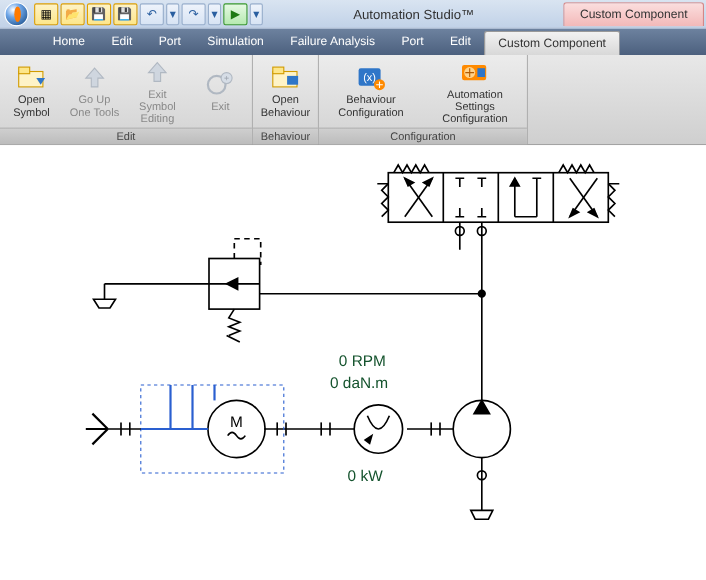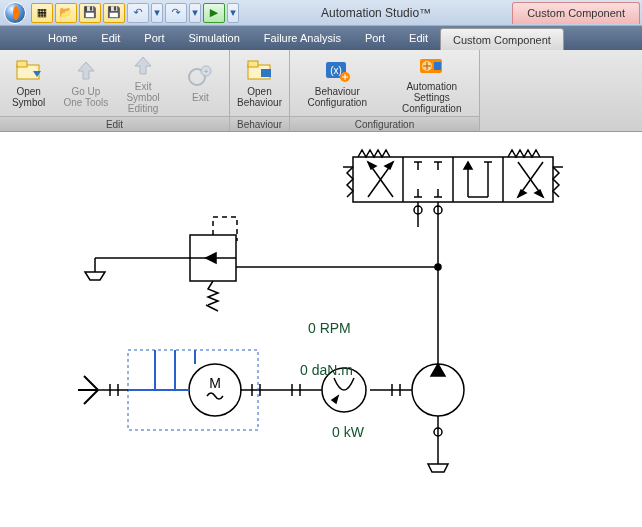--- a/index.html
+++ b/index.html
@@ -346,15 +346,15 @@
 
       <line x1="128" y1="258" x2="98" y2="258"></line>
       <path d="M98 258 l-14 -14 M98 258 l-14 14 M98 258 l-20 0" stroke-width="2"></path>
       <line x1="118" y1="252" x2="118" y2="264"></line>
       <line x1="110" y1="252" x2="110" y2="264"></line>
 
     </g>
   </svg>
 
   <div class="reading" style="left:308px; top:188px;">0 RPM</div>
-  <div class="reading" style="left:300px; top:208px;margin-top:22px;">0 daN.m</div>
-  <div class="reading" style="left:332px; top:292px;">0 kW</div>
+  <div class="reading" style="left:300px; top:208px;">0 daN.m</div>
+  <div class="reading" style="left:316px; top:292px;">0 kW</div>
 </div>
 
 </body></html>

